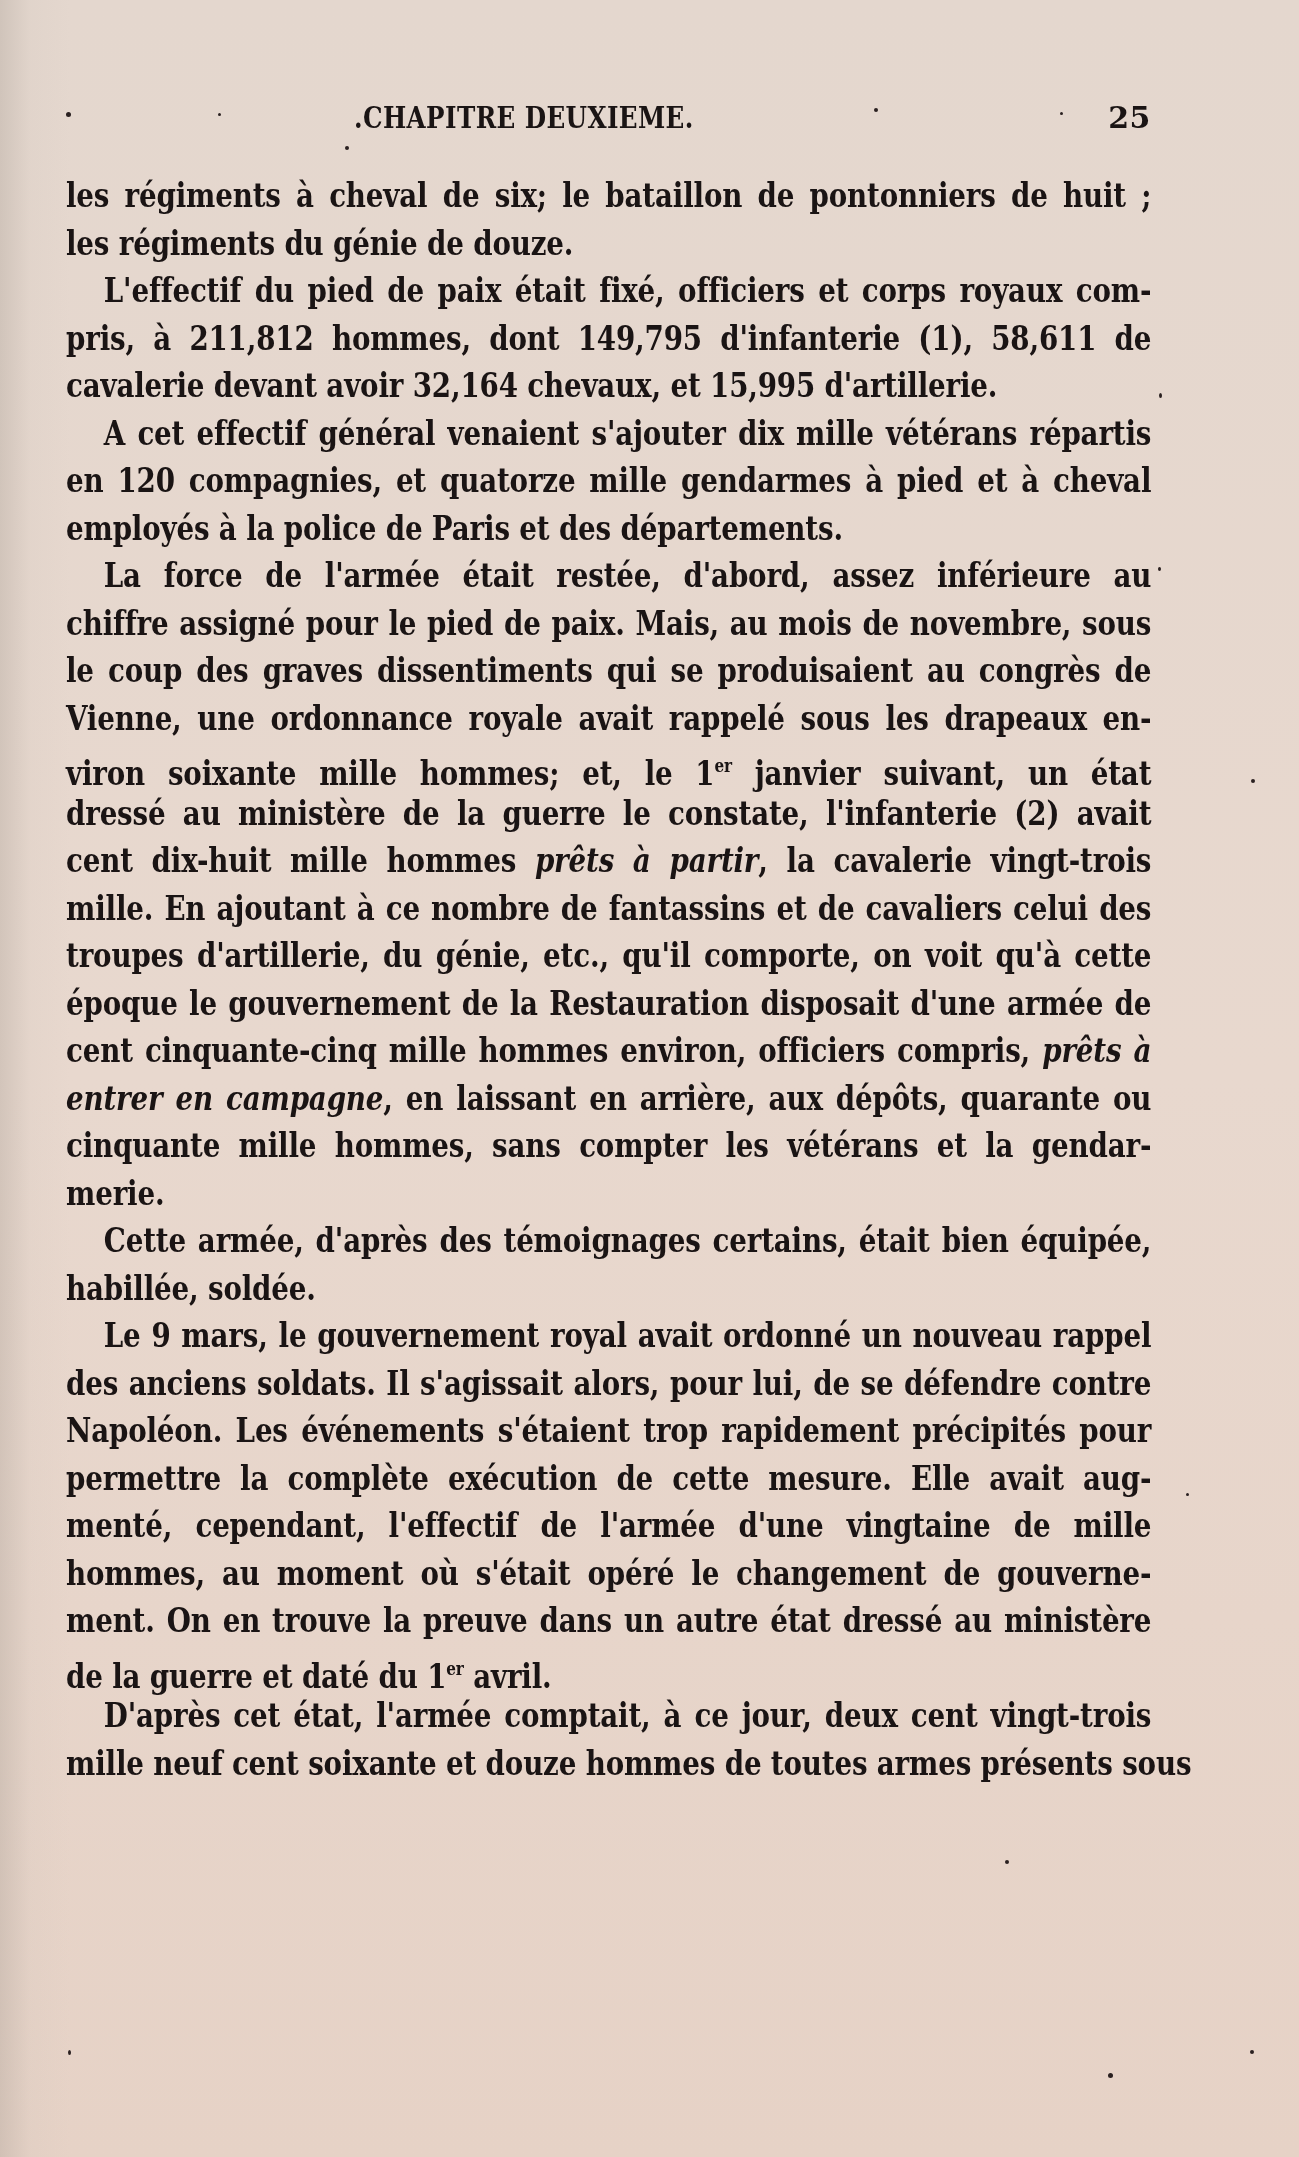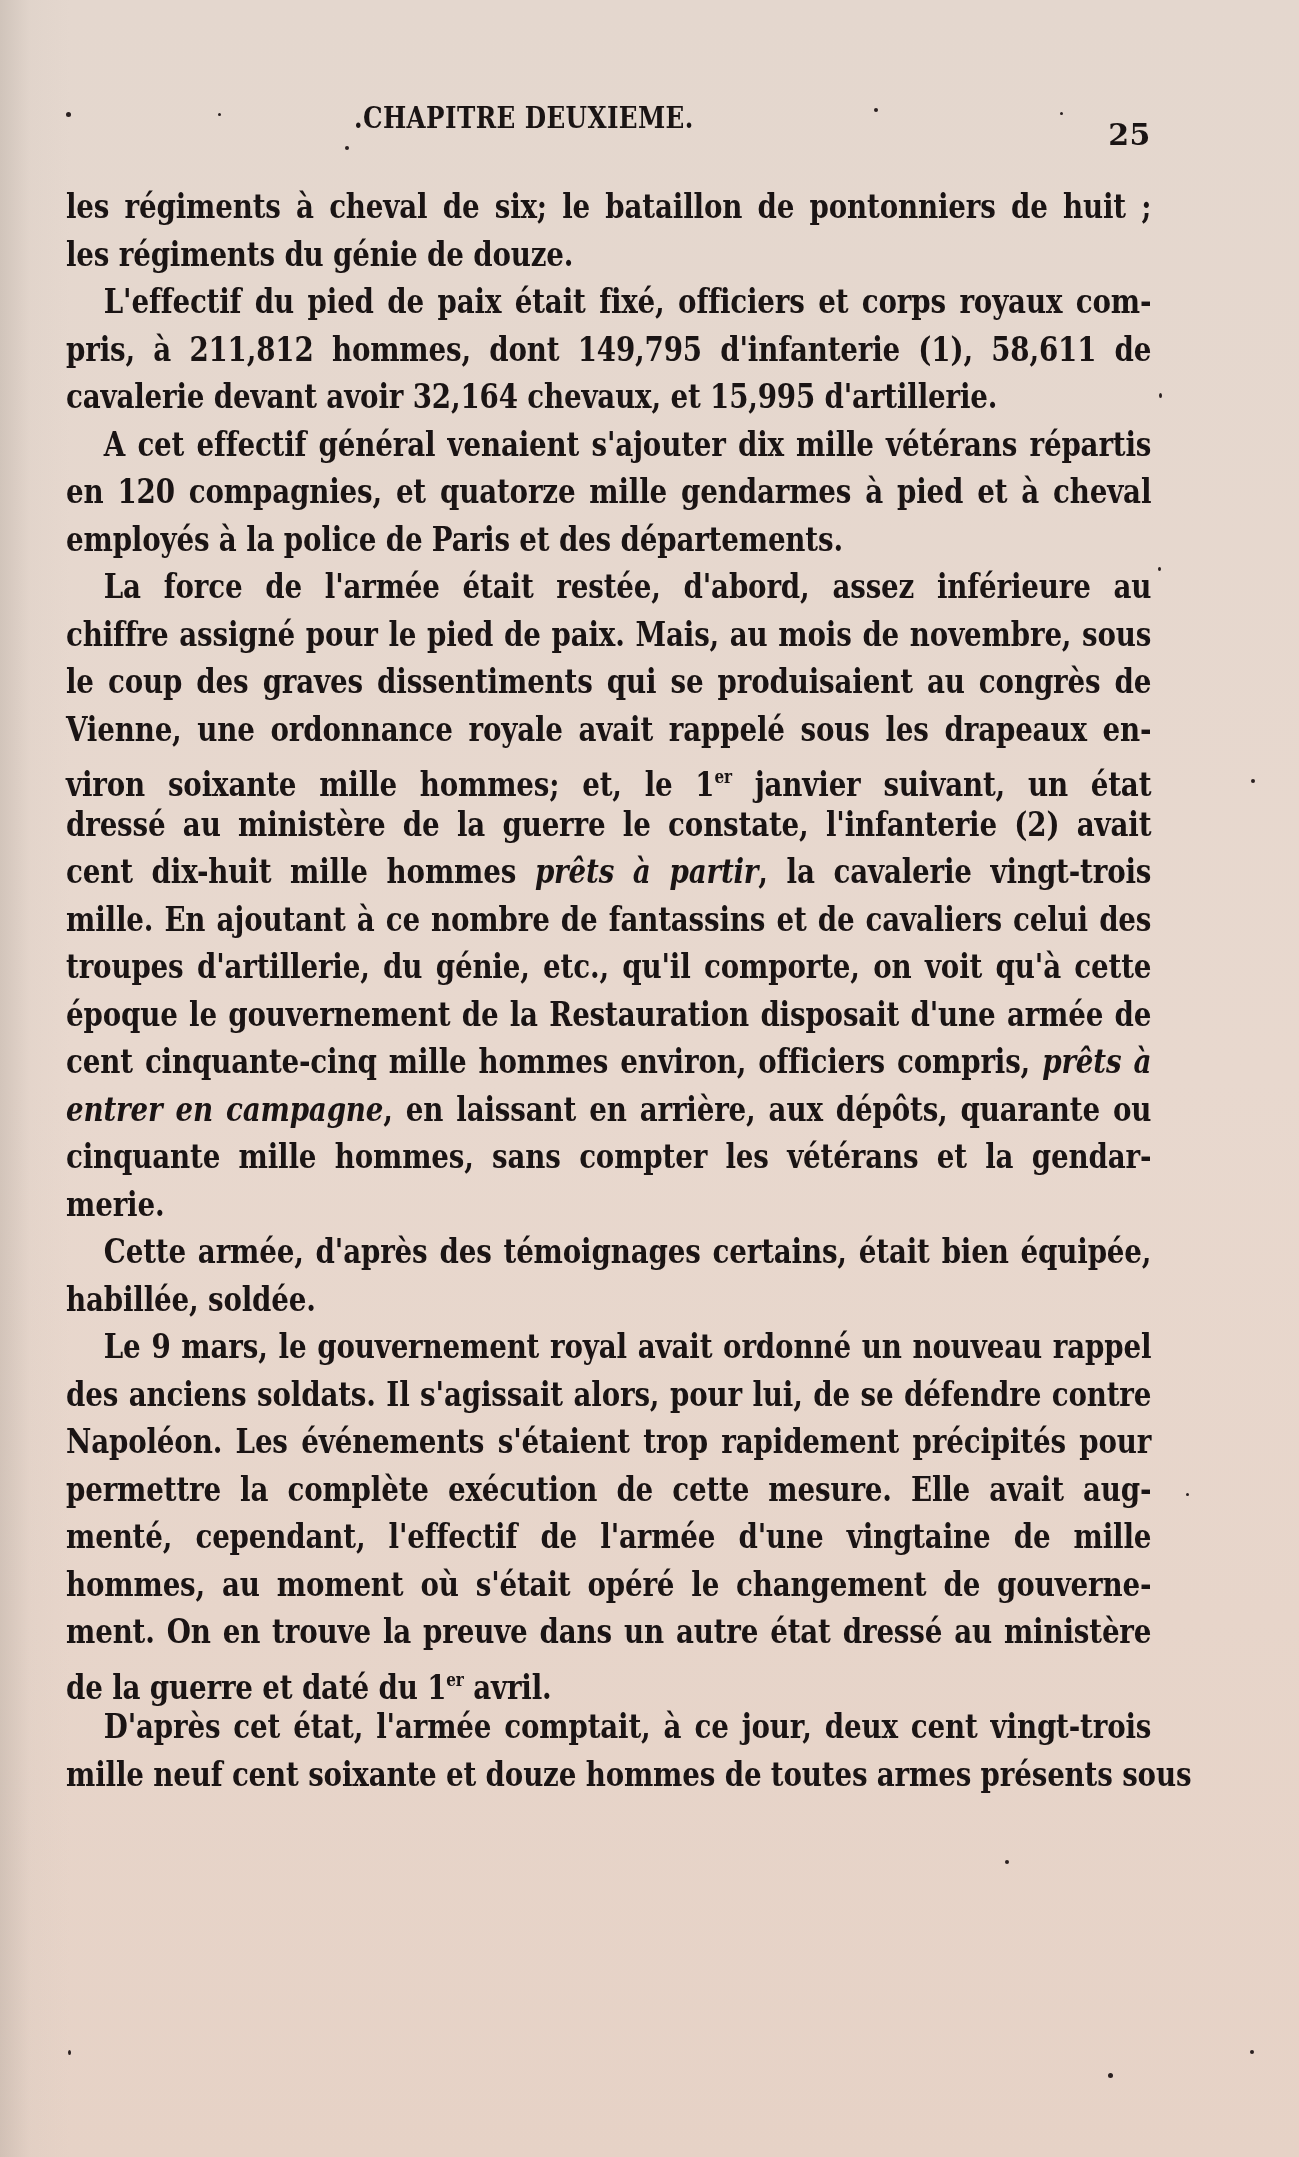--- a/index.html
+++ b/index.html
@@ -39,25 +39,24 @@
     position: absolute;
     left: 288px;
     top: 0;
     transform: scaleX(0.82);
     transform-origin: left top;
   }
   .running-head .pagenum {
     position: absolute;
     right: 0;
     top: 0;
-    margin-top: 17px;
   }
   .body-text {
     position: absolute;
-    top: 183px;
+    top: 172px;
     left: 66px;
     width: 1085px;
   }
   .line {
     height: 47.5px;
     line-height: 47.5px;
     font-size: 33px;
     font-weight: bold;
     white-space: nowrap;
     text-align: justify;

